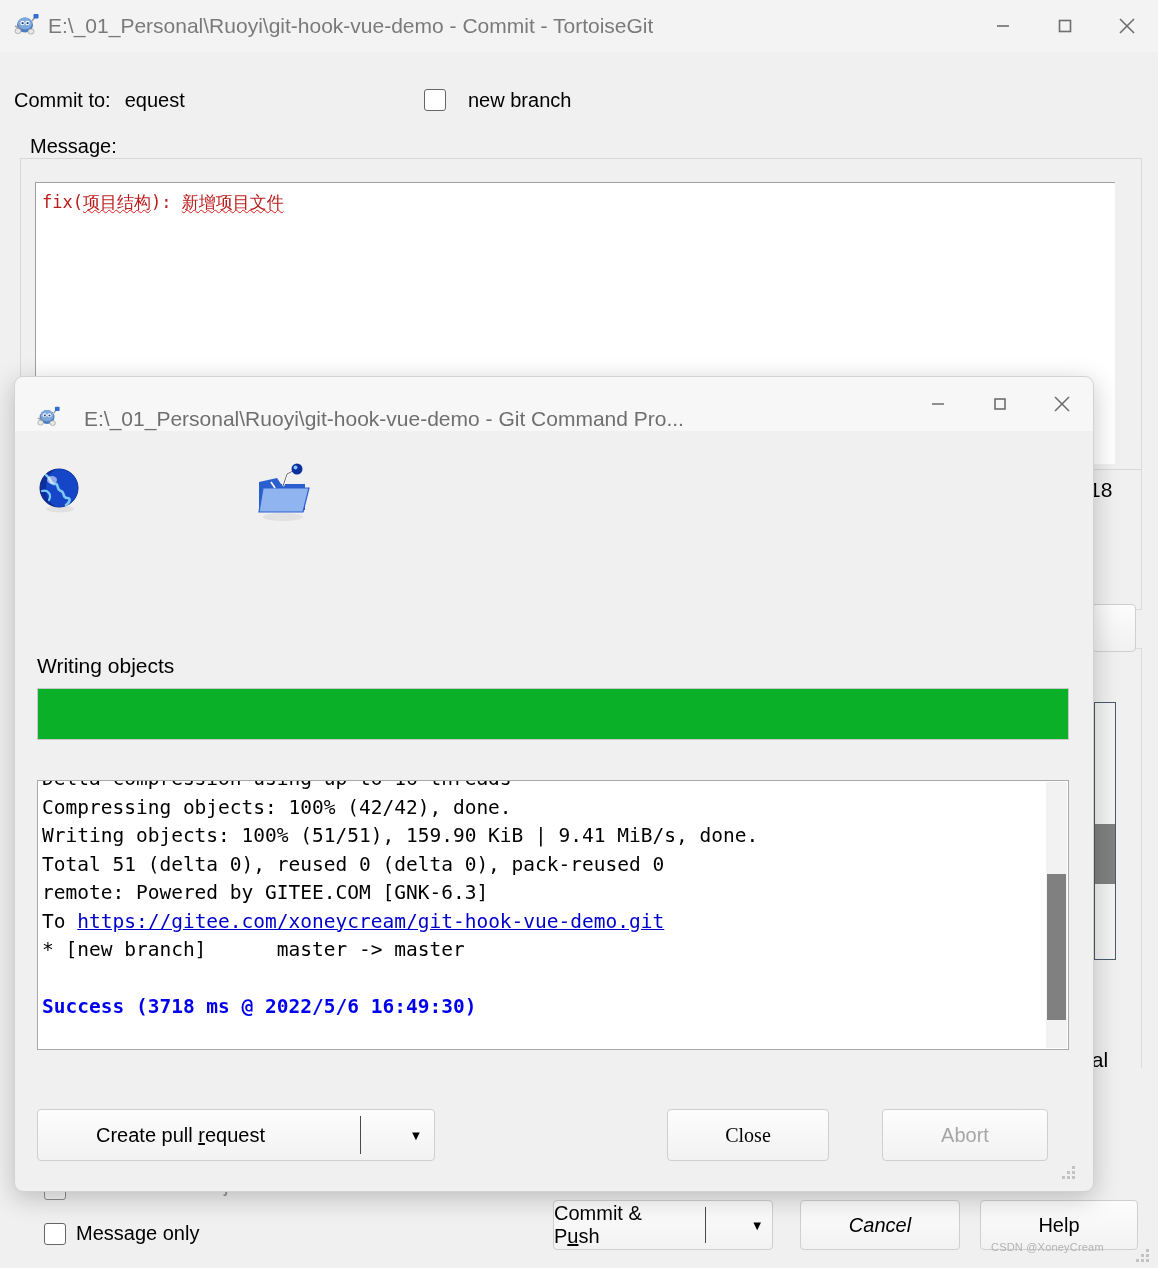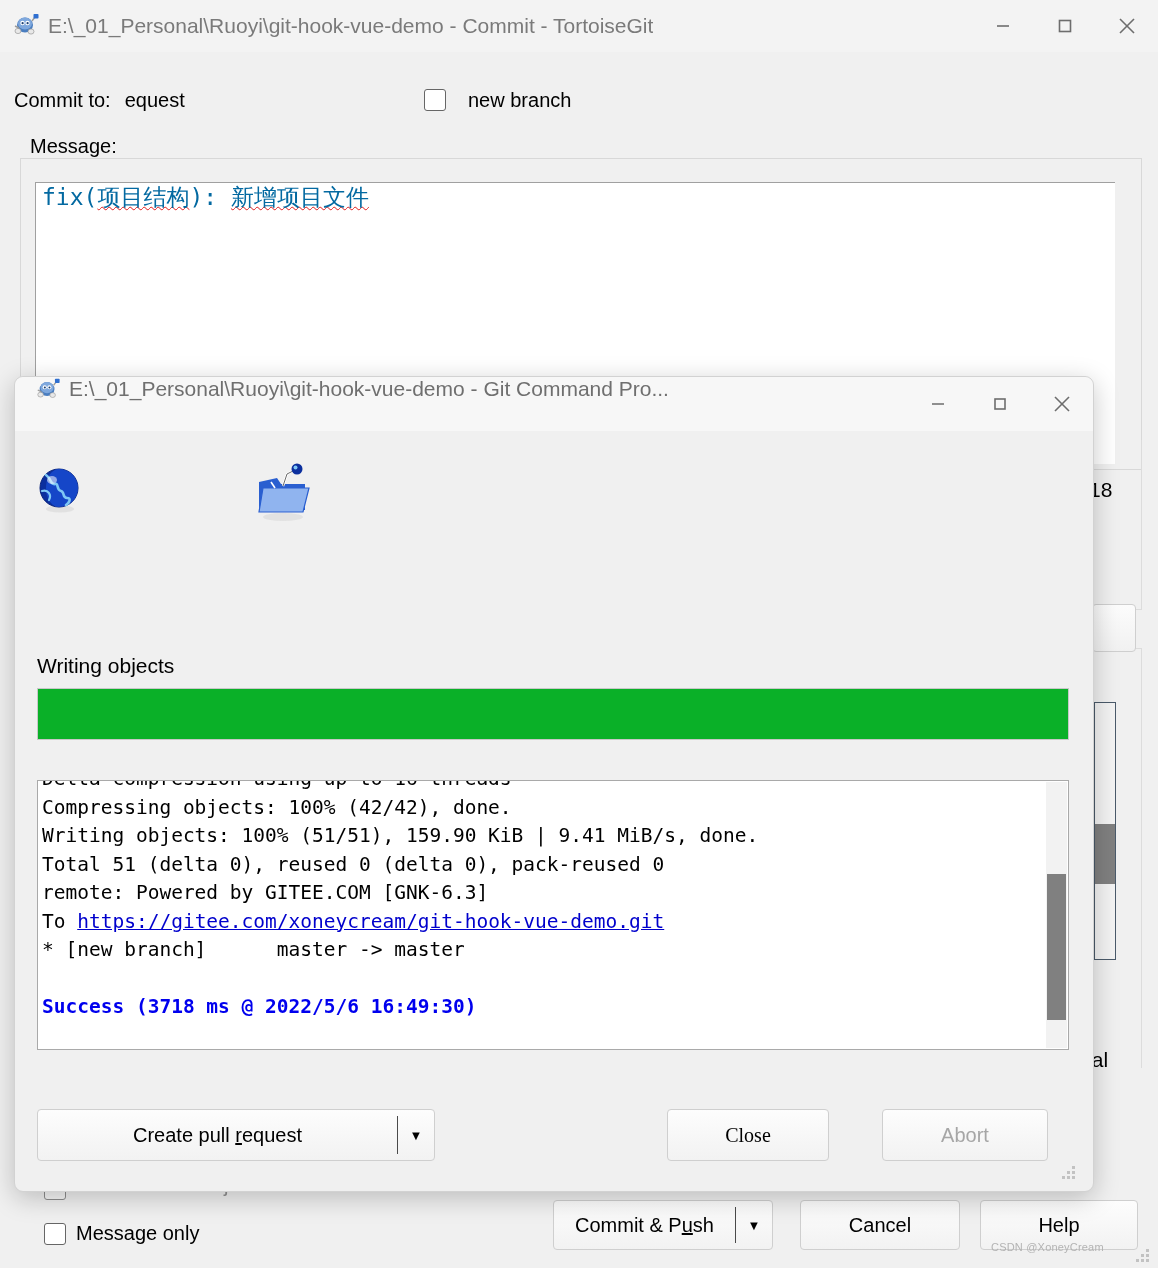--- a/index.html
+++ b/index.html
@@ -126,24 +126,24 @@
     width: 1080px;
     height: 282px;
     background: #ffffff;
     border: 1px solid #a0a0a0;
     border-right: none;
     border-bottom: none;
     box-sizing: border-box;
     overflow: hidden;
   }
   .message-text {
-    padding: 0 8px 0 6px;
+    padding: 9px 8px 0 6px;
     font-family: "DejaVu Sans Mono", monospace;
-    font-size: 23px;
-    color: #0369a1;
+    font-size: 17px;
+    color: #b91c1c;
     white-space: pre;
     line-height: 1.25;
   }
   .squiggle {
     text-decoration: underline;
     text-decoration-style: wavy;
     text-decoration-color: #e01b1b;
     text-decoration-thickness: 1px;
   }
 
@@ -245,20 +245,21 @@
   .u { text-decoration: underline; }
 
   .split-btn {
     display: flex;
     align-items: stretch;
     background: linear-gradient(#fdfdfd, #f2f2f2);
     border: 1px solid #cfcfcf;
     border-radius: 4px;
     box-sizing: border-box;
     cursor: default;
+    gap: 37px;
   }
   .split-btn .main-part {
     flex: 1 1 auto;
     display: flex;
     align-items: center;
     justify-content: center;
     font-size: 20px;
     color: #000;
   }
   .split-btn .divider {
@@ -269,21 +270,21 @@
   .split-btn .arrow-part {
     width: 36px;
     display: flex;
     align-items: center;
     justify-content: center;
     font-size: 13px;
     color: #000;
   }
 
   #commit-push-btn { position: absolute; left: 553px; top: 1200px; width: 220px; height: 50px; }
-  #cancel-btn     { position: absolute; left: 800px; top: 1200px; width: 160px; height: 50px; }
+  #cancel-btn     { position: absolute; left: 800px; top: 1200px; width: 160px; height: 50px; font-style: italic; }
   #help-btn       { position: absolute; left: 980px; top: 1200px; width: 158px; height: 50px; }
 
   .watermark {
     position: absolute;
     left: 991px; top: 1241px;
     font-size: 11px;
     color: #b3b3b3;
     letter-spacing: 0.2px;
     user-select: none;
   }
@@ -311,22 +312,23 @@
     box-sizing: border-box;
     overflow: hidden;
   }
   .dlg-titlebar {
     position: absolute;
     left: 0; top: 0;
     width: 100%;
     height: 54px;
     background: #f7f7f7;
     display: flex;
-    align-items: flex-start;
+    align-items: flex-end;
     border-radius: 8px 8px 0 0;
+    gap: 15px;
   }
   .dlg-title-icon {
     width: 26px; height: 26px;
     margin-left: 20px;
     flex: 0 0 auto;
     position: relative;
   }
   .dlg-title-text {
     margin-left: 8px;
     font-size: 21px;

